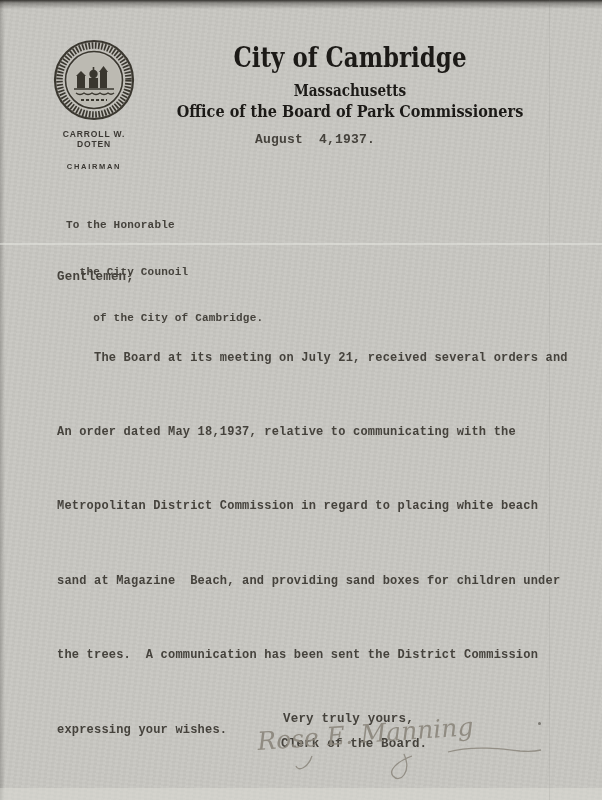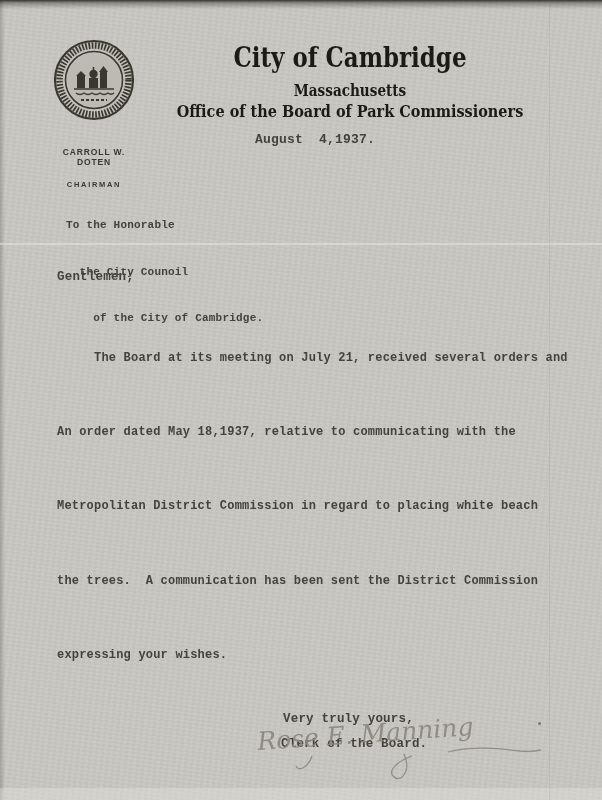--- a/index.html
+++ b/index.html
@@ -21,21 +21,21 @@
   .crease-h2  { position:absolute; left:0; right:0; top:788px; height:12px; background:rgba(224,223,218,0.45); }
   .crease-v   { position:absolute; top:0; bottom:0; left:549px; width:1px; background:rgba(120,118,112,0.14); }
   .speck      { position:absolute; left:538px; top:722px; width:3px; height:3px; border-radius:50%; background:rgba(60,56,50,0.55); }
 
   
   .tw { font-weight:bold; letter-spacing:0.2px; white-space:pre; }
 
   
   .seal-block { position:absolute; left:44px; top:38px; width:100px; text-align:center; }
   .seal-svg   { display:block; margin:0 auto; }
-  .chairman-name  { margin-top:25px; font-family:"Liberation Sans", sans-serif; font-weight:bold;
+  .chairman-name  { margin-top:7px; font-family:"Liberation Sans", sans-serif; font-weight:bold;
                     font-size:8.5px; letter-spacing:0.9px; color:#3b3833; }
   .chairman-title { margin-top:13px; font-family:"Liberation Sans", sans-serif; font-weight:bold;
                     font-size:7.5px; letter-spacing:1.7px; color:#3b3833; }
 
   
   .bl { position:absolute; left:140px; width:420px; text-align:center;
         font-family:"DejaVu Serif", serif; font-weight:bold; color:#1c1a17;
         transform:scaleX(0.85); transform-origin:50% 50%; }
   .bl-city   { top:42px;  font-size:27px; }
   .bl-state  { top:81px;  font-size:16px; }
@@ -98,20 +98,21 @@
     <div>  the City Counoil</div>
     <div>    of the City of Cambridge.</div>
   </div>
 
   <div class="salutation tw">Gentlemen;</div>
 
   <div class="body-lines tw">
     <div class="tline">     The Board at its meeting on July 21, received several orders and</div>
     <div class="tline">An order dated May 18,1937, relative to communicating with the</div>
     <div class="tline">Metropolitan District Commission in regard to placing white beach</div>
+    <div class="tline">sand at Magazine  Beach, and providing sand boxes for children under</div>
     <div class="tline">the trees.  A communication has been sent the District Commission</div>
     <div class="tline">expressing your wishes.</div>
     
     
     
     
     
     
     
     

